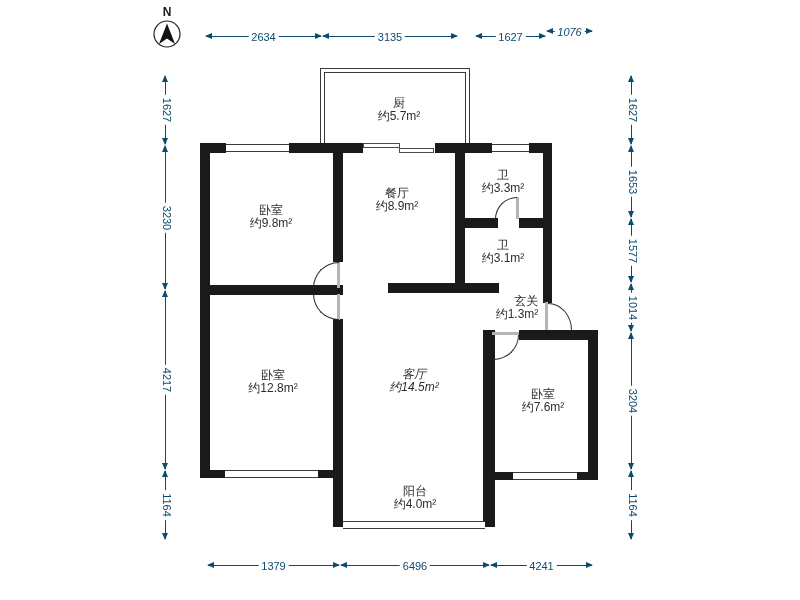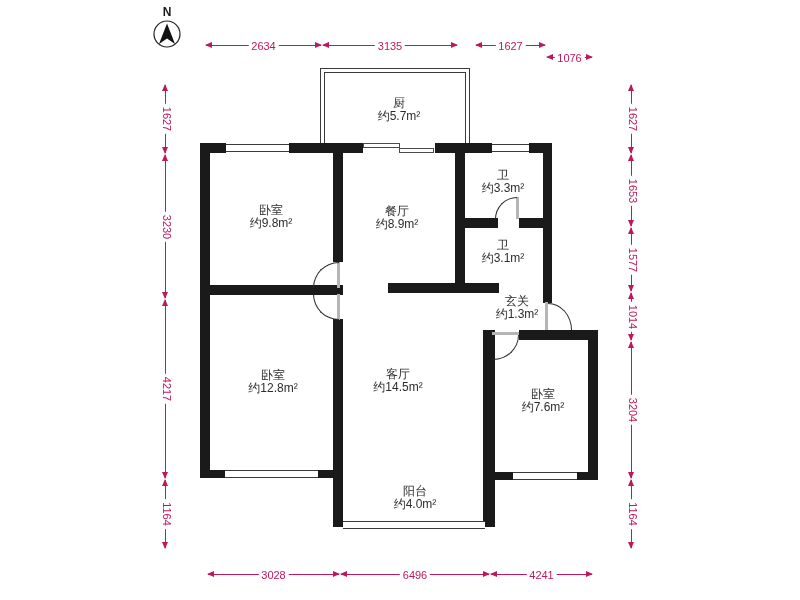--- a/index.html
+++ b/index.html
@@ -11,21 +11,21 @@
   .kitchen::before{content:"";position:absolute;left:3px;right:3px;top:3px;bottom:0;border:1px solid #3a3a3a;border-bottom:none;}
   .slider-pane{position:absolute;height:5px;background:#fff;border:1px solid #4a4a4a;box-sizing:border-box;}
   .leaf{position:absolute;background:#b5b5b5;}
   .arc{position:absolute;border:0 solid #2a2a2a;box-sizing:border-box;background:transparent;}
   .arc.tl{border-top-width:1.5px;border-left-width:1.5px;border-top-left-radius:100% 100%;}
   .arc.tr{border-top-width:1.5px;border-right-width:1.5px;border-top-right-radius:100% 100%;}
   .arc.bl{border-bottom-width:1.5px;border-left-width:1.5px;border-bottom-left-radius:100% 100%;}
   .arc.br{border-bottom-width:1.5px;border-right-width:1.5px;border-bottom-right-radius:100% 100%;}
   .room-label{position:absolute;transform:translate(-50%,-50%);text-align:center;color:#2d2d2d;
               font-size:12px;line-height:13px;white-space:nowrap;}
-  .dim{position:absolute;color:#be185d;margin-top:9px;}
+  .dim{position:absolute;color:#0c4a6e;}
   .dim .dline{position:absolute;background:currentColor;}
   .dim .lbl{position:absolute;left:50%;top:50%;transform:translate(-50%,-50%);background:#fff;
             padding:0 3px;font-size:11px;line-height:11px;white-space:nowrap;}
   .dim-h{height:11px;}
   .dim-h .dline{left:1px;right:1px;top:5px;height:1px;}
   .dim-h::before{content:"";position:absolute;left:0;top:2px;width:0;height:0;
                  border-right:7px solid currentColor;border-top:3.5px solid transparent;border-bottom:3.5px solid transparent;}
   .dim-h::after{content:"";position:absolute;right:0;top:2px;width:0;height:0;
                 border-left:7px solid currentColor;border-top:3.5px solid transparent;border-bottom:3.5px solid transparent;}
   .dim-v{width:11px;}
@@ -95,41 +95,41 @@
   <div class="arc br" style="left:493px;top:335px;width:26px;height:25px;"></div>
 
 <div class="room-label" style="left: 399px; top: 110px;">
       <div>厨</div>
       <div>约5.7m²</div>
     </div>
     <div class="room-label" style="left: 271px; top: 217px;">
       <div>卧室</div>
       <div>约9.8m²</div>
     </div>
-    <div class="room-label" style="left: 397px; top: 218px; text-align: center;">
+    <div class="room-label" style="left: 397px; top: 200px; text-align: center;">
       <div>餐厅</div>
       <div>约8.9m²</div>
     </div>
     <div class="room-label" style="left: 503px; top: 182px;">
       <div>卫</div>
       <div>约3.3m²</div>
     </div>
     <div class="room-label" style="left: 503px; top: 252px;">
       <div>卫</div>
       <div>约3.1m²</div>
     </div>
-    <div class="room-label" style="left: 517px; top: 308px;">
+    <div class="room-label" style="left: 517px; top: 308px; text-align: right;">
       <div>玄关</div>
       <div>约1.3m²</div>
     </div>
     <div class="room-label" style="left: 273px; top: 382px;">
       <div>卧室</div>
       <div>约12.8m²</div>
     </div>
-    <div class="room-label" style="left: 398px; top: 381px;">
+    <div class="room-label" style="left: 414px; top: 381px; font-style: italic;">
       <div>客厅</div>
       <div>约14.5m²</div>
     </div>
     <div class="room-label" style="left: 543px; top: 401px;">
       <div>卧室</div>
       <div>约7.6m²</div>
     </div>
     <div class="room-label" style="left: 415px; top: 498px;">
       <div>阳台</div>
       <div>约4.0m²</div>
@@ -139,27 +139,27 @@
       <span class="lbl">2634</span>
     </div>
     <div class="dim dim-h" style="left: 322px; width: 136px; top: 31px; text-decoration: underline;">
       <span class="dline"></span>
       <span class="lbl">3135</span>
     </div>
     <div class="dim dim-h" style="left: 475px; width: 71px; top: 31px;">
       <span class="dline"></span>
       <span class="lbl">1627</span>
     </div>
-    <div class="dim dim-h" style="left: 546px; width: 47px; top: 43px;">
+    <div class="dim dim-h" style="left: 546px; width: 47px; top: 26px; font-style: italic;">
       <span class="dline"></span>
       <span class="lbl">1076</span>
     </div>
     <div class="dim dim-h" style="left: 207px; width: 133px; top: 560px;">
       <span class="dline"></span>
-      <span class="lbl">3028</span>
+      <span class="lbl">1379</span>
     </div>
     <div class="dim dim-h" style="left: 340px; width: 150px; top: 560px;">
       <span class="dline"></span>
       <span class="lbl">6496</span>
     </div>
     <div class="dim dim-h" style="left: 490px; width: 103px; top: 560px;">
       <span class="dline"></span>
       <span class="lbl">4241</span>
     </div>
     <div class="dim dim-v" style="top: 75px; height: 70px; left: 160px;">

